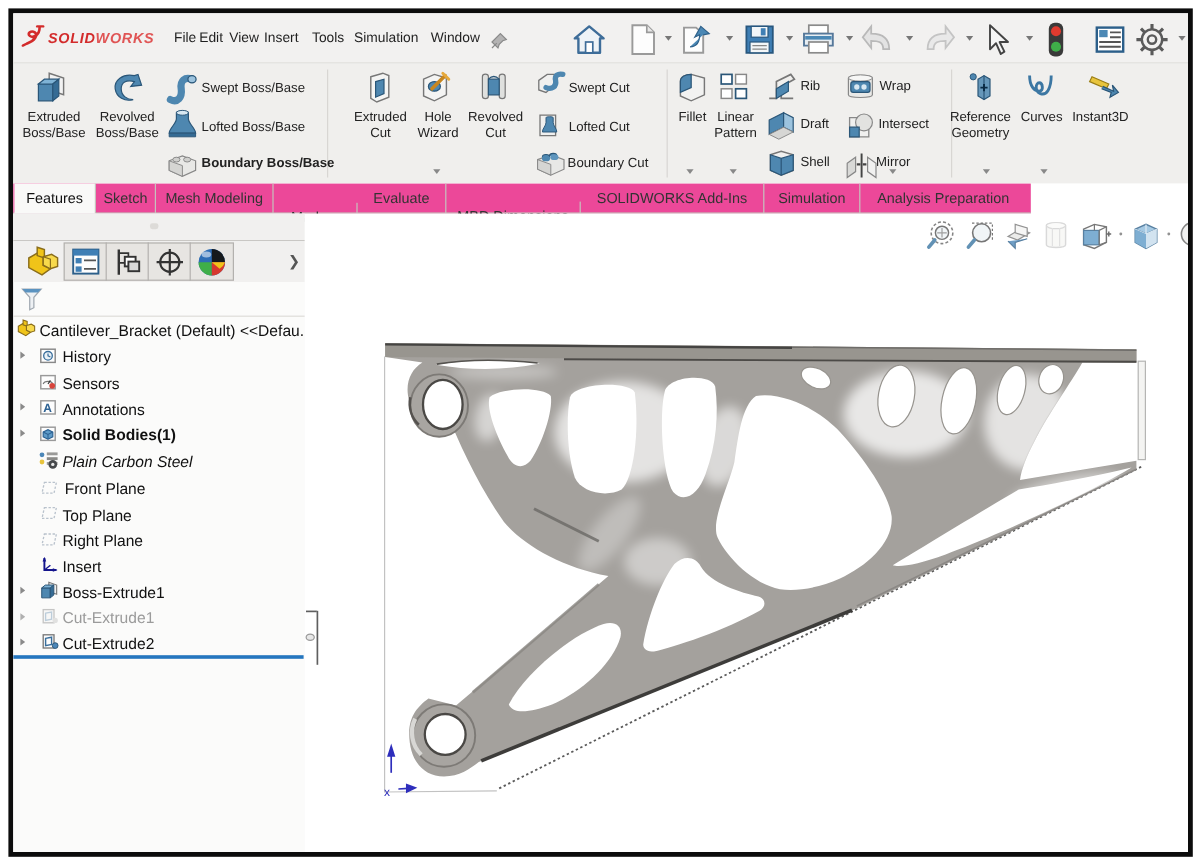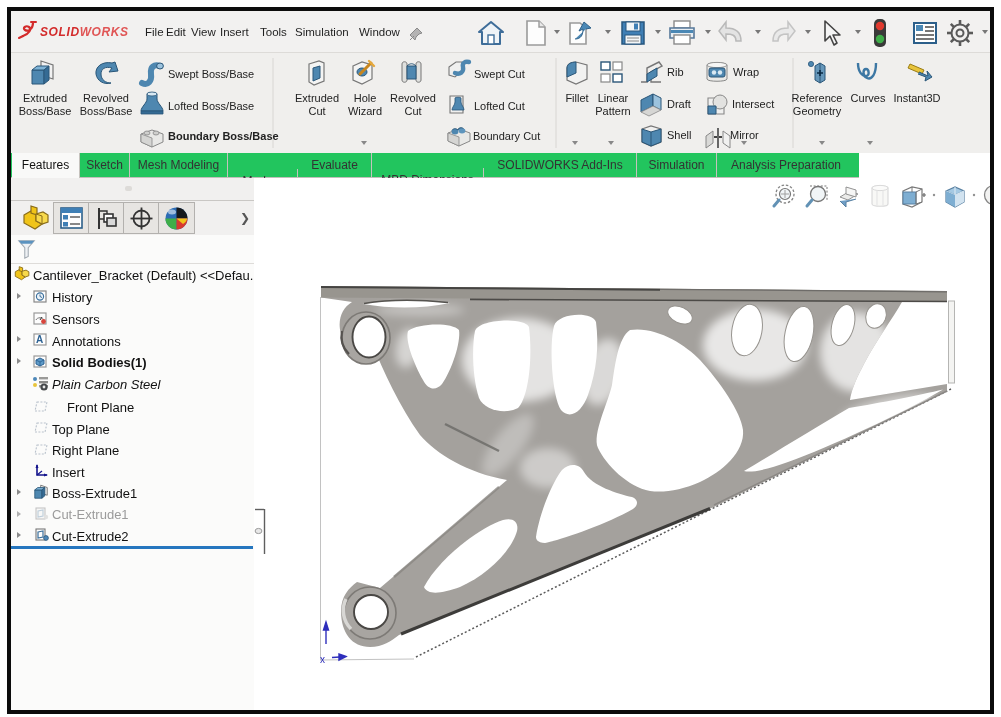--- a/index.html
+++ b/index.html
@@ -8,21 +8,21 @@
 .abs { position:absolute; }
 
 #menubar { position:absolute; left:0; top:0; width:979px; height:42px; background:#f2f1f0; border-bottom:1px solid #dddbd8; }
 .menuitem { position:absolute; top:15px; font-size:11.5px; color:#1f1f1f; }
 
 #ribbon { position:absolute; left:0; top:42px; width:979px; height:100px; background:#f0efed; }
 .rlabel { position:absolute; font-size:11px; color:#222; white-space:nowrap; }
 .rlabelc { position:absolute; font-size:11px; color:#222; text-align:center; line-height:12.5px; }
 
 #tabbar { position:absolute; left:0; top:142px; width:979px; height:25px; background:#fff; }
-#tabstrip { position:absolute; left:0; top:0; width:848px; height:25px; background:#22c55e; border-bottom:1px solid #c2bfba; }
+#tabstrip { position:absolute; left:0; top:0; width:848px; height:25px; background:#ec4899; border-bottom:1px solid #c2bfba; }
 .tab { position:absolute; top:0; height:25px; font-size:12px; color:#333; text-align:center; line-height:25px; border-right:1px solid #c5c2bd; }
 .tab.active { background:#f9f9f8; color:#111; }
 
 #panel { position:absolute; left:0; top:167px; width:243px; height:532px; background:#fbfbfa; }
 #viewport { position:absolute; left:243px; top:167px; width:736px; height:532px; background:#fff; }
 .treerow { position:absolute; left:0; font-size:13px; color:#111; white-space:nowrap; }
 .arr { position:absolute; width:0; height:0; border-left:4px solid #8a8a8a; border-top:3.5px solid transparent; border-bottom:3.5px solid transparent; }
 .caret { position:absolute; top:19px; width:0; height:0; border-top:4px solid #777; border-left:3.5px solid transparent; border-right:3.5px solid transparent; }
 .rcaret { position:absolute; width:0; height:0; border-top:4px solid #888; border-left:3.5px solid transparent; border-right:3.5px solid transparent; }
 </style>
@@ -402,21 +402,21 @@
         <rect x="7" y="6" width="9" height="2.4" fill="#8a8a88"></rect>
         <rect x="7" y="10" width="9" height="2.4" fill="#9a9a98"></rect>
         <circle cx="12" cy="12" r="3.6" fill="#45484a"></circle>
         <circle cx="12" cy="12" r="1.4" fill="#e8e8e8"></circle>
       </svg>
       <div class="treerow" style="left:41px;top:199px;font-style:italic;">Plain Carbon Steel</div>
 
       <svg class="abs" style="left:23px;top:222px" width="14" height="13" viewBox="0 0 14 13">
         <path d="M3,2 L13,2 L11,11 L1,11 Z" fill="none" stroke="#b9c2cc" stroke-width="1.1" stroke-dasharray="2,1.4"></path>
       </svg>
-      <div class="treerow" style="left:56px;top:222px;">Front Plane</div>
+      <div class="treerow" style="left:43px;top:222px;">Front Plane</div>
 
       <svg class="abs" style="left:23px;top:243px" width="14" height="13" viewBox="0 0 14 13">
         <path d="M3,2 L13,2 L11,11 L1,11 Z" fill="none" stroke="#b9c2cc" stroke-width="1.1" stroke-dasharray="2,1.4"></path>
       </svg>
       <div class="treerow" style="left:41px;top:244px;">Top Plane</div>
 
       <svg class="abs" style="left:23px;top:265px" width="14" height="13" viewBox="0 0 14 13">
         <path d="M3,2 L13,2 L11,11 L1,11 Z" fill="none" stroke="#b9c2cc" stroke-width="1.1" stroke-dasharray="2,1.4"></path>
       </svg>
       <div class="treerow" style="left:41px;top:265px;">Right Plane</div>

